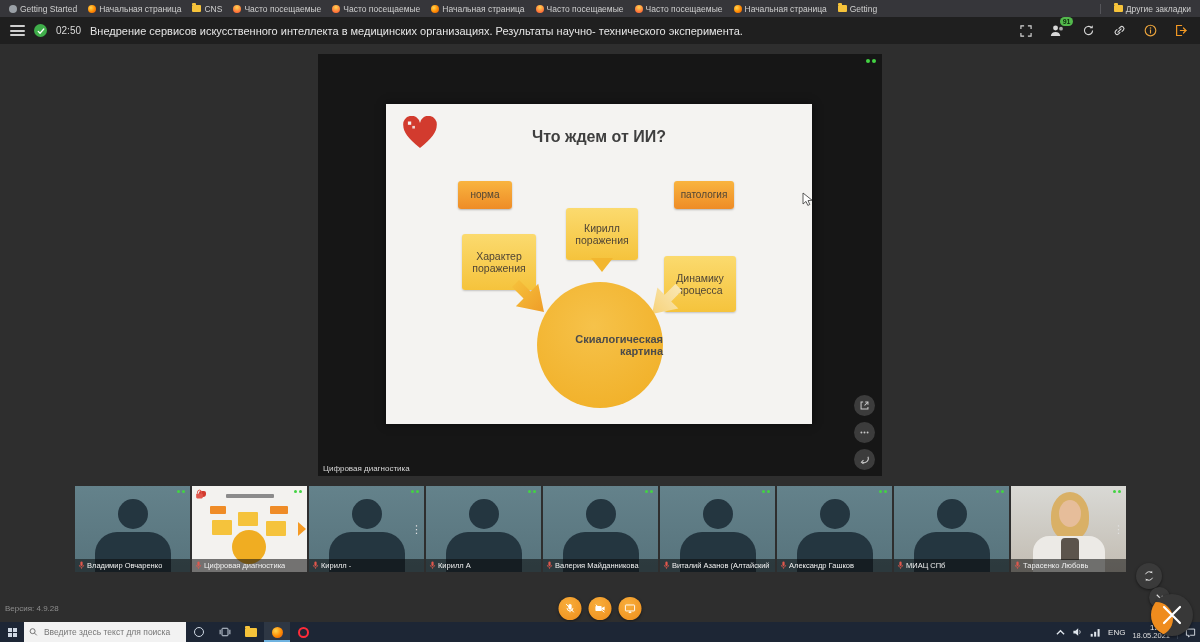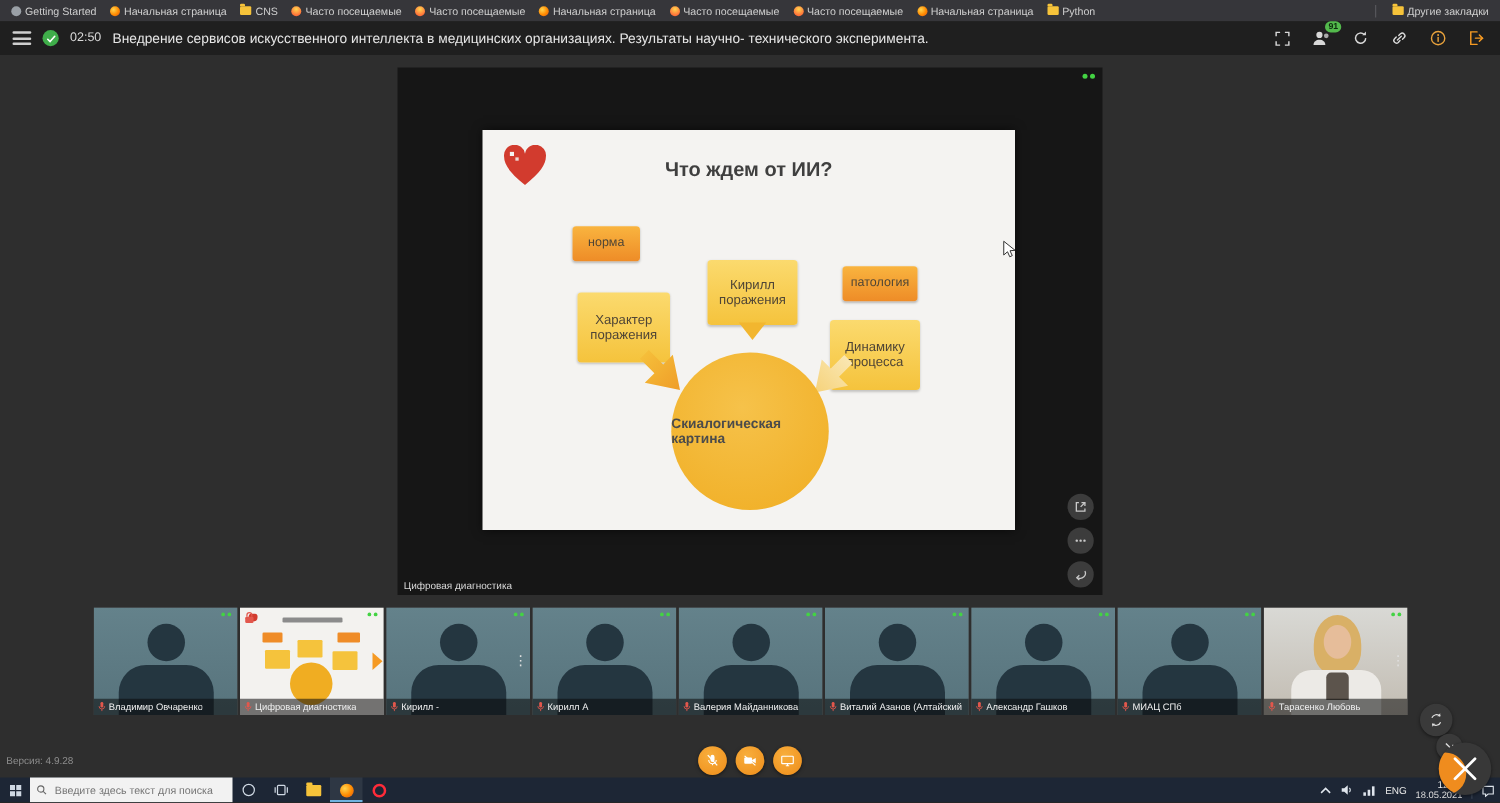--- a/index.html
+++ b/index.html
@@ -42,32 +42,32 @@
 
   
   .slide{position:absolute;left:68px;top:50px;width:426px;height:320px;background:#f4f3f1;box-shadow:0 0 8px rgba(0,0,0,.6);}
   .heart-logo{position:absolute;left:16px;top:12px;width:36px;height:33px;}
   .slide-title{position:absolute;left:0;top:24px;width:100%;text-align:center;font-size:16px;font-weight:bold;color:#3f3f3f;}
   .sbox{position:absolute;display:flex;align-items:center;justify-content:center;text-align:center;
         color:#4f4536;font-size:10px;line-height:1.15;border-radius:3px;padding:2px;box-sizing:border-box;}
   .sbox.orange{background:linear-gradient(180deg,#f9b43f,#ee8c27);box-shadow:0 1px 2px rgba(0,0,0,.25);}
   .sbox.yellow{background:linear-gradient(180deg,#fbda6e,#f5c33c);box-shadow:0 1px 2px rgba(0,0,0,.2);font-size:10.5px;}
   .b-norm{left:72px;top:77px;width:54px;height:28px;}
-  .b-path{left:288px;top:77px;width:60px;height:28px;margin-top:32px;}
+  .b-path{left:288px;top:77px;width:60px;height:28px;}
   .b-vol{left:180px;top:104px;width:72px;height:52px;}
   .b-nat{left:76px;top:130px;width:74px;height:56px;}
   .b-dyn{left:278px;top:133px;width:72px;height:56px;margin-top:19px;}
   .arrow-down{position:absolute;left:205px;top:154px;width:0;height:0;border-left:11px solid transparent;border-right:11px solid transparent;border-top:14px solid #f2b62f;}
   .arrow-se{position:absolute;left:126px;top:176px;width:32px;height:32px;background:linear-gradient(135deg,#f6c23c,#ef9d28);
             clip-path:polygon(22% 0,58% 36%,82% 12%,100% 100%,12% 82%,36% 58%,0 22%);}
   .arrow-sw{position:absolute;left:266px;top:180px;width:30px;height:30px;background:linear-gradient(225deg,#fae9b8,#f6d27a);
             clip-path:polygon(78% 0,42% 36%,18% 12%,0 100%,88% 82%,64% 58%,100% 22%);}
   .big-circle{position:absolute;left:151px;top:178px;width:126px;height:126px;border-radius:50%;
               background:radial-gradient(circle at 45% 35%,#f6c24a,#f0ad22);display:flex;align-items:center;justify-content:center;
-              text-align:left;font-size:11px;font-weight:bold;color:#4b4b4b;z-index:2;}
+              text-align:right;font-size:11px;font-weight:bold;color:#4b4b4b;z-index:2;}
   .cursor{position:absolute;left:416px;top:88px;z-index:5;}
 
   
   .thumb-strip{position:absolute;left:75px;top:438px;display:flex;gap:2px;}
   .tile{position:relative;width:115px;height:86px;background:#444;overflow:hidden;cursor:pointer;flex:none;}
   .tile-media{position:absolute;inset:0;}
   .silhouette{background:linear-gradient(180deg,#64828b,#57737c);}
   .silhouette::before{content:'';position:absolute;left:50%;top:13px;transform:translateX(-50%);width:30px;height:30px;border-radius:50%;background:#243640;}
   .silhouette::after{content:'';position:absolute;left:50%;top:46px;transform:translateX(-50%);width:76px;height:46px;border-radius:22px 22px 0 0;background:#243640;}
   .tile-dots{position:absolute;top:4px;right:5px;display:flex;gap:2px;}
@@ -173,21 +173,21 @@
     <div class="bm-item">
         <span class="bm-ico ico-fire"></span>
         <span>Часто посещаемые</span>
       </div>
     <div class="bm-item">
         <span class="bm-ico ico-ff"></span>
         <span>Начальная страница</span>
       </div>
     <div class="bm-item">
         <span class="ico-folder"></span>
-        <span>Python</span>
+        <span>Getting</span>
       </div>
     <div class="bm-right">
       <div class="bm-divider"></div>
       <div class="bm-item">
           <span class="ico-folder"></span>
           <span>Другие закладки</span>
         </div>
     </div>
   </div>
 

